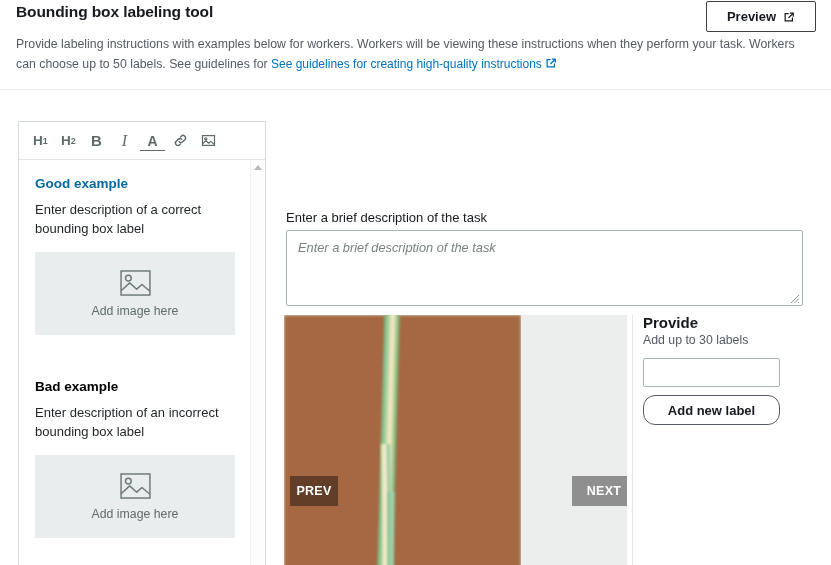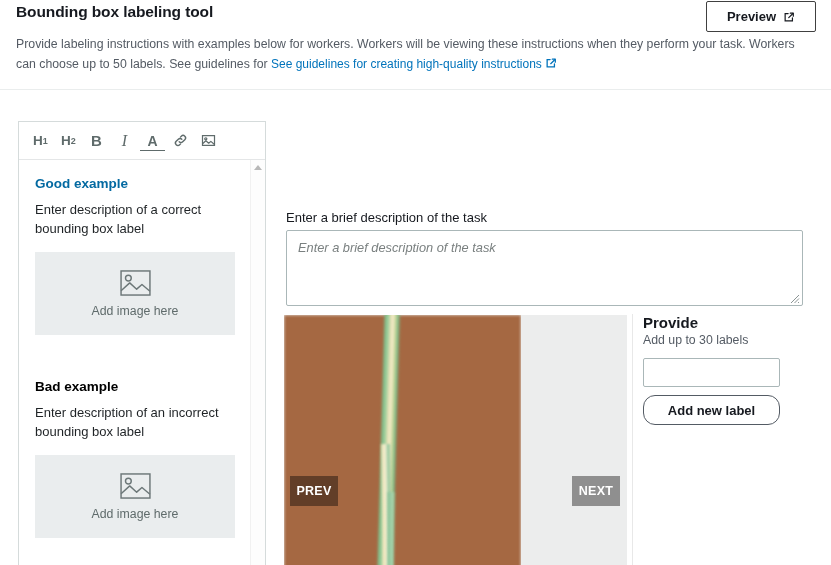--- a/index.html
+++ b/index.html
@@ -339,20 +339,21 @@
     width: 48px;
     height: 30px;
     background: rgba(44,28,20,0.55);
   }
   .next-btn {
     left: 288px;
     top: 161px;
     width: 48px;
     height: 30px;
     background: #8f8f8f;
+    padding-left: 8px;
   }
 
   
   .labels-panel {
     position: absolute;
     left: 643px;
     top: 224px;
     width: 160px;
   }
   .labels-title {

